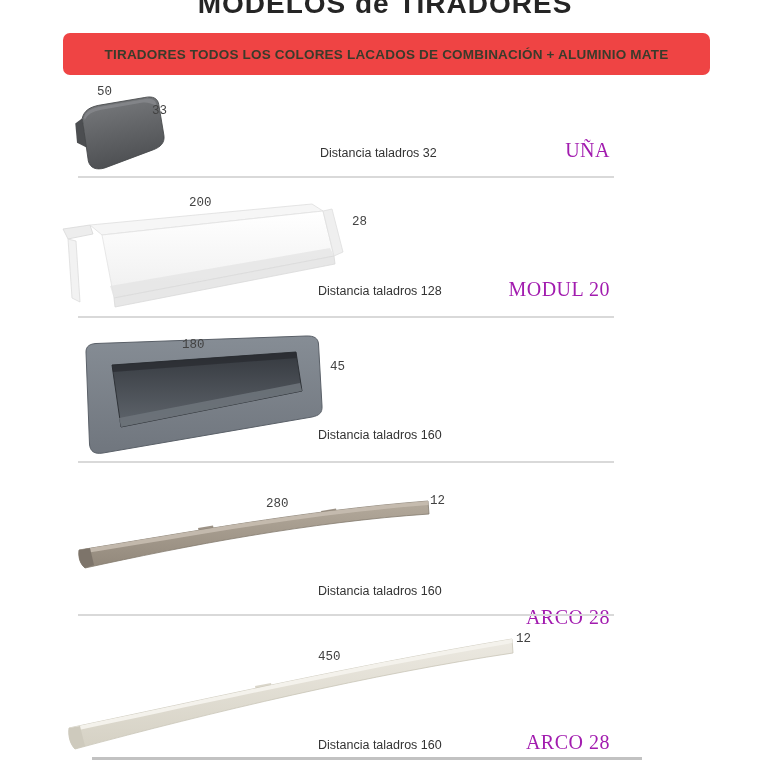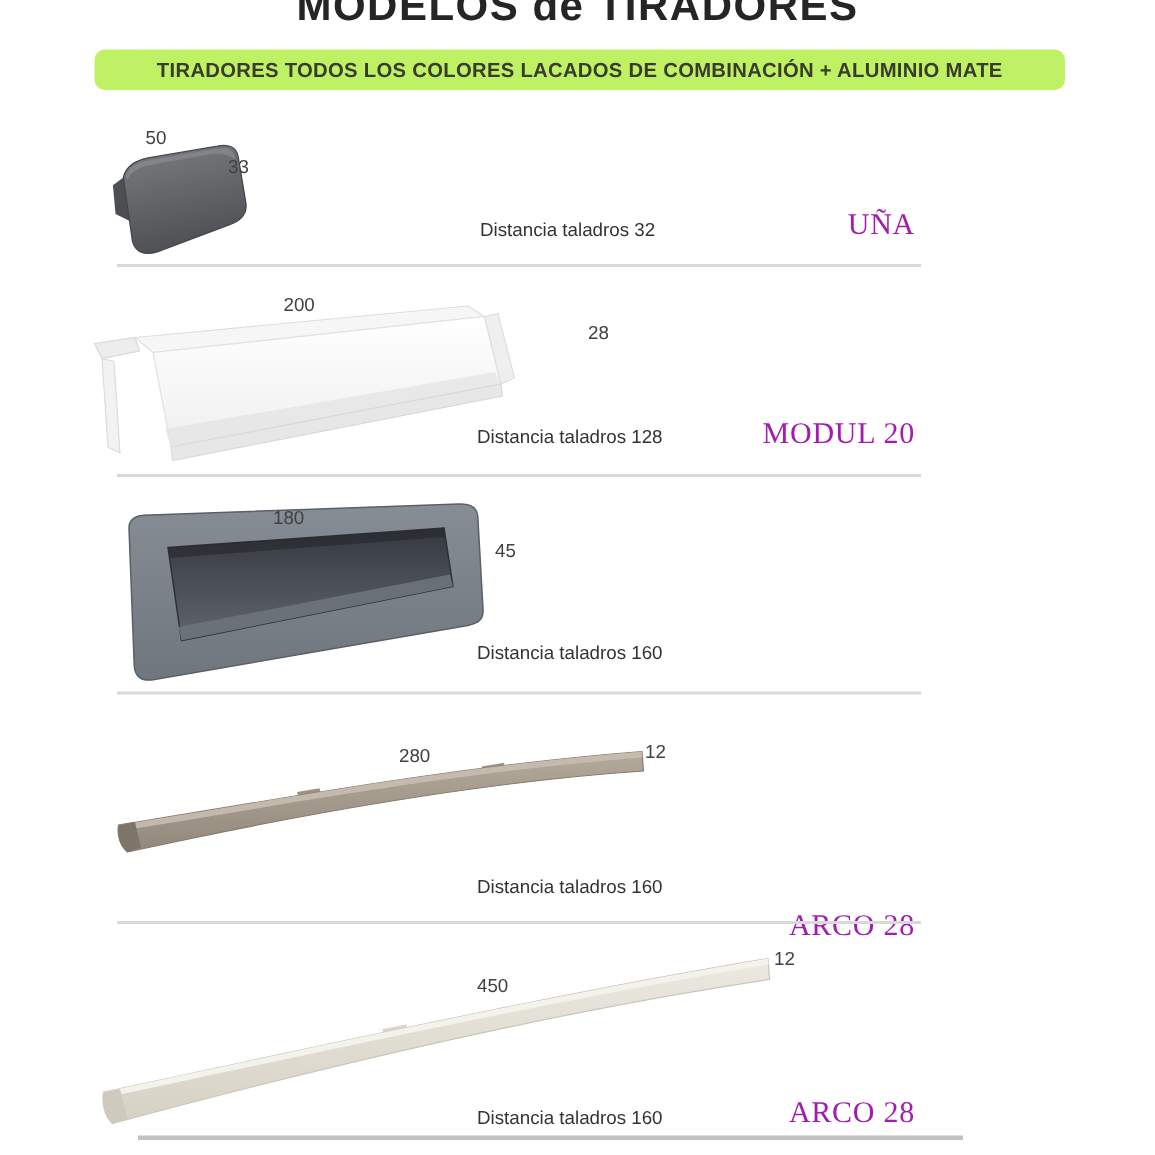--- a/index.html
+++ b/index.html
@@ -1,24 +1,24 @@
 <!DOCTYPE html>
 <html><head>
 <meta charset="utf-8">
 <style>
   html,body{margin:0;padding:0;background:#ffffff;}
   #page{position:relative;width:770px;height:770px;background:#ffffff;overflow:hidden;
         font-family:"Liberation Sans",sans-serif;}
   .page-title{position:absolute;left:0;right:0;top:-12px;text-align:center;
 entity        font-family:"Liberation Serif",serif;font-size:28px;font-weight:bold;
         letter-spacing:1px;color:#252525;white-space:nowrap;}
-  .banner{position:absolute;left:63px;top:33px;width:647px;height:27px;
-        background:#bef264;border-radius:7px;display:flex;align-items:center;justify-content:center;
+  .banner{position:absolute;left:63px;top:33px;width:647px;height:42px;
+        background:#ef4444;border-radius:7px;display:flex;align-items:center;justify-content:center;
         font-size:13.5px;font-weight:bold;color:#3b3b2b;letter-spacing:0.2px;white-space:nowrap;}
-  .dim{position:absolute;font-size:12.5px;color:#424242;}
+  .dim{position:absolute;font-size:12.5px;color:#424242;font-family:Liberation Mono, monospace;}
   .drill{position:absolute;font-size:12.5px;color:#333333;white-space:nowrap;}
   .pname{position:absolute;right:160px;text-align:right;font-family:"Liberation Serif",serif;
         font-size:20px;color:#a21caf;letter-spacing:0.5px;white-space:nowrap;}
   .divider{position:absolute;left:78px;width:536px;height:2px;background:#d9d9d9;}
   .prod{position:absolute;}
   svg{display:block;}
 </style>
 </head>
 <body>
 
@@ -61,21 +61,21 @@
       <polygon points="3,31 30,27 33,36 8,41" fill="#ededed" stroke="#d8d8d8" stroke-width="0.8"></polygon>
       <polygon points="8,41 12,100 20,104 16,43" fill="#f2f2f2" stroke="#dcdcdc" stroke-width="0.8"></polygon>
       <polygon points="30,27 252,6 263,13 42,37" fill="#f6f6f6" stroke="#dedede" stroke-width="0.8"></polygon>
       <polygon points="42,37 263,13 274,58 54,100" fill="url(#gM)" stroke="#e2e2e2" stroke-width="0.8"></polygon>
       <polygon points="50,88 270,50 274,58 54,100" fill="#e3e3e3" opacity="0.7"></polygon>
       <polygon points="54,100 274,58 275,66 55,109" fill="#e7e7e7" stroke="#d9d9d9" stroke-width="0.8"></polygon>
       <polygon points="263,13 272,11 283,54 274,58" fill="#efefef" stroke="#dedede" stroke-width="0.8"></polygon>
     </svg>
   </div>
   <div class="dim" style="left:189px;top:196px;">200</div>
-  <div class="dim" style="left:352px;top:215px;margin-left:40px;">28</div>
+  <div class="dim" style="left:352px;top:215px;">28</div>
   <div class="drill" style="left:318px;top:284px;">
     <span>Distancia taladros</span> <span>128</span>
   </div>
   <div class="pname" style="top:278px;font-family:Liberation Serif, serif;">MODUL 20</div>
   <div class="divider" style="top:316px;"></div>
 
   <div class="prod" style="left:72px;top:334px;">
     <svg width="262" height="122" viewBox="0 0 262 122">
       <defs>
         <linearGradient id="gE" x1="0" y1="0" x2="0" y2="1">

